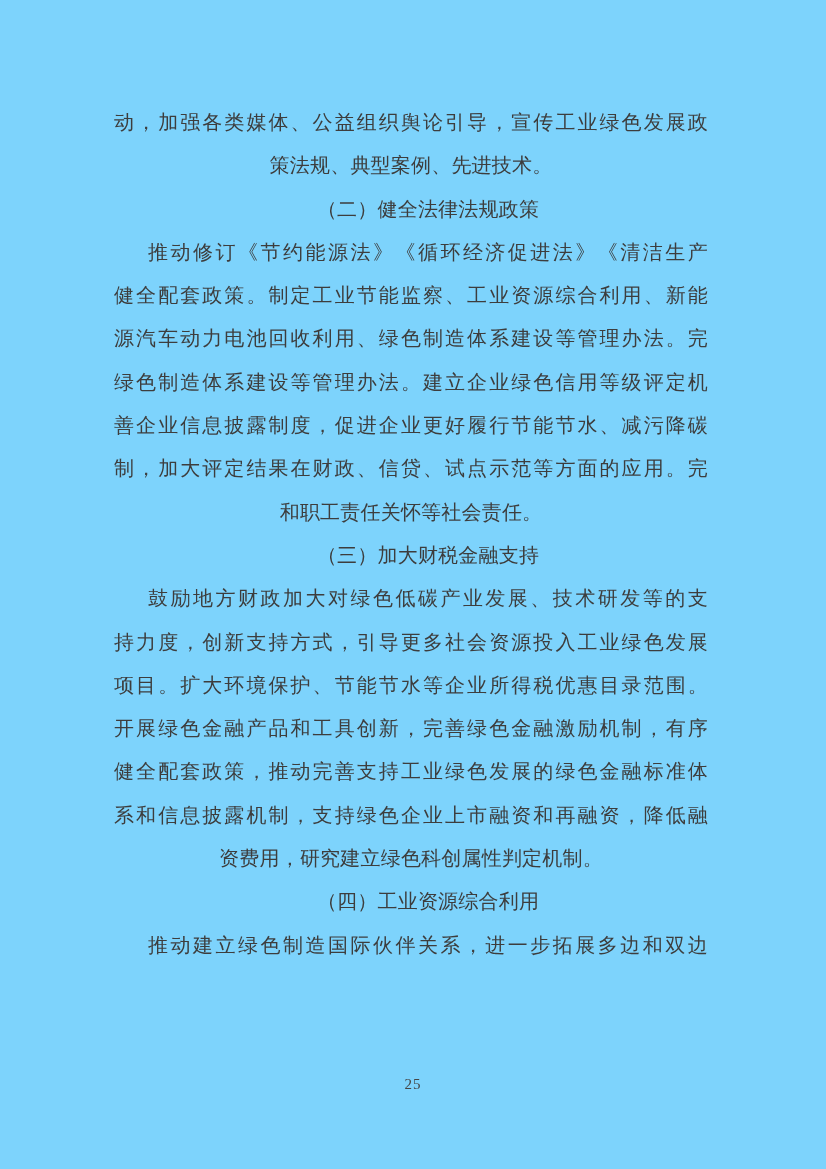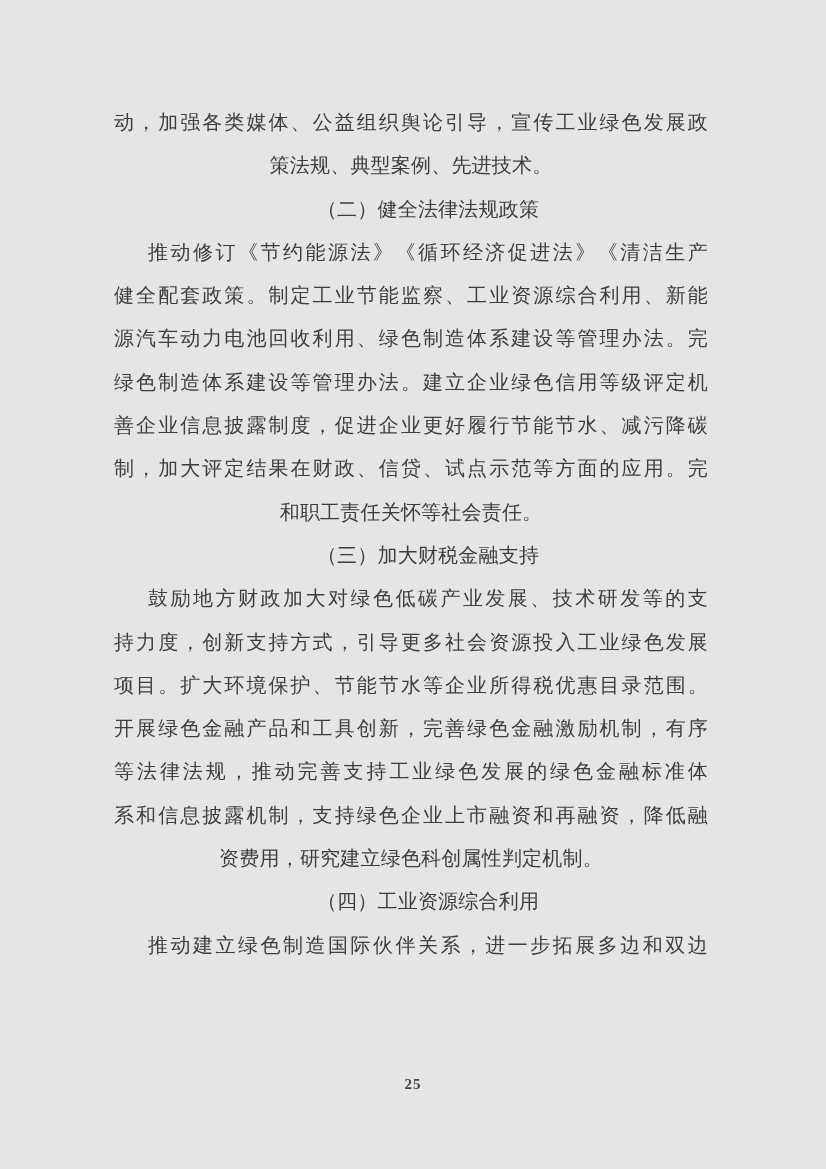--- a/index.html
+++ b/index.html
@@ -4,21 +4,21 @@
 <style>
   html, body {
     margin: 0;
     padding: 0;
     background: #ffffff;
   }
   .page {
     position: relative;
     width: 826px;
     height: 1169px;
-    background: #e5e5e5;
+    background: #7dd3fc;
     font-family: "Liberation Serif", "DejaVu Serif", serif;
     color: #3d3d3d;
     overflow: hidden;
   }
   .text-block {
     position: absolute;
     left: 114px;
     top: 101px;
     width: 594px;
   }
@@ -39,21 +39,20 @@
   }
   .page-number {
     position: absolute;
     top: 1076px;
     left: 0;
     width: 100%;
     text-align: center;
     font-size: 15px;
     letter-spacing: 1px;
     color: #454545;
-    font-weight: bold;
   }
 </style>
 </head>
 <body>
 
 <div class="page">
   <div class="text-block" id="text-block">
       <div class="line justify">动，加强各类媒体、公益组织舆论引导，宣传工业绿色发展政</div>
       <div class="line">策法规、典型案例、先进技术。</div>
       <div class="line indent">（二）健全法律法规政策</div>
@@ -62,20 +61,20 @@
       <div class="line justify">源汽车动力电池回收利用、绿色制造体系建设等管理办法。完</div>
       <div class="line justify">绿色制造体系建设等管理办法。建立企业绿色信用等级评定机</div>
       <div class="line justify">善企业信息披露制度，促进企业更好履行节能节水、减污降碳</div>
       <div class="line justify">制，加大评定结果在财政、信贷、试点示范等方面的应用。完</div>
       <div class="line">和职工责任关怀等社会责任。</div>
       <div class="line indent">（三）加大财税金融支持</div>
       <div class="line indent justify">鼓励地方财政加大对绿色低碳产业发展、技术研发等的支</div>
       <div class="line justify">持力度，创新支持方式，引导更多社会资源投入工业绿色发展</div>
       <div class="line justify">项目。扩大环境保护、节能节水等企业所得税优惠目录范围。</div>
       <div class="line justify">开展绿色金融产品和工具创新，完善绿色金融激励机制，有序</div>
-      <div class="line justify">等法律法规，推动完善支持工业绿色发展的绿色金融标准体</div>
+      <div class="line justify">健全配套政策，推动完善支持工业绿色发展的绿色金融标准体</div>
       <div class="line justify">系和信息披露机制，支持绿色企业上市融资和再融资，降低融</div>
       <div class="line">资费用，研究建立绿色科创属性判定机制。</div>
       <div class="line indent">（四）工业资源综合利用</div>
       <div class="line indent justify">推动建立绿色制造国际伙伴关系，进一步拓展多边和双边</div>
     </div>
   <div class="page-number">25</div>
 </div>
 
 </body></html>

